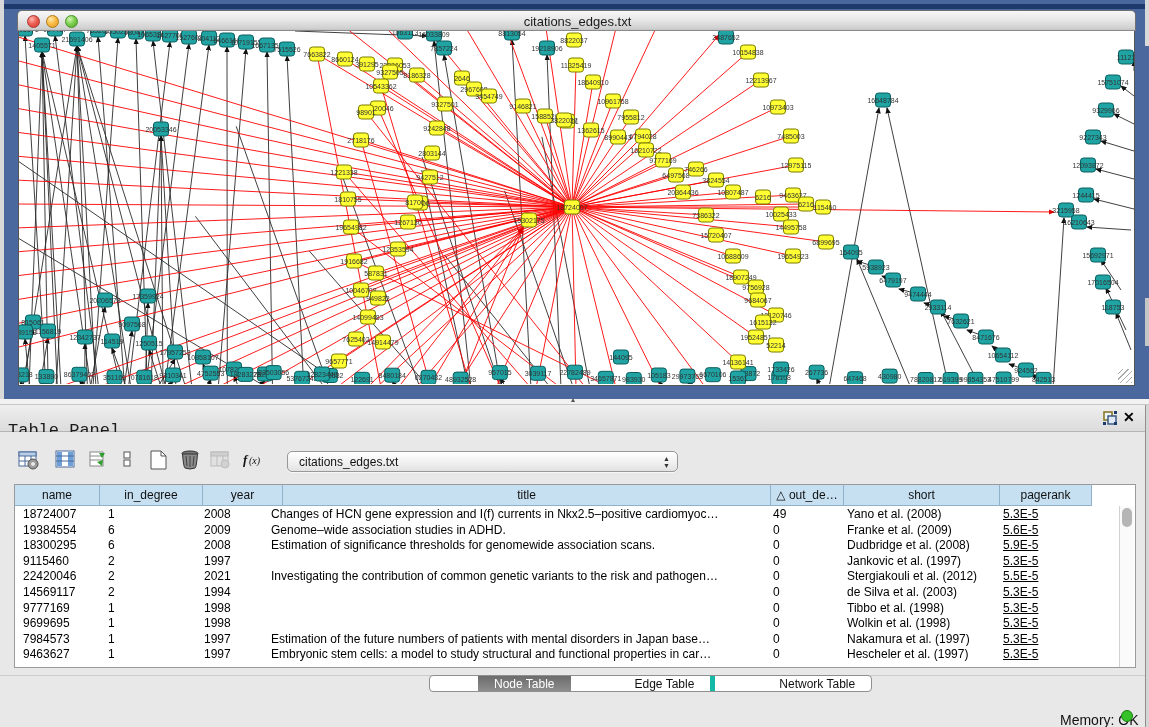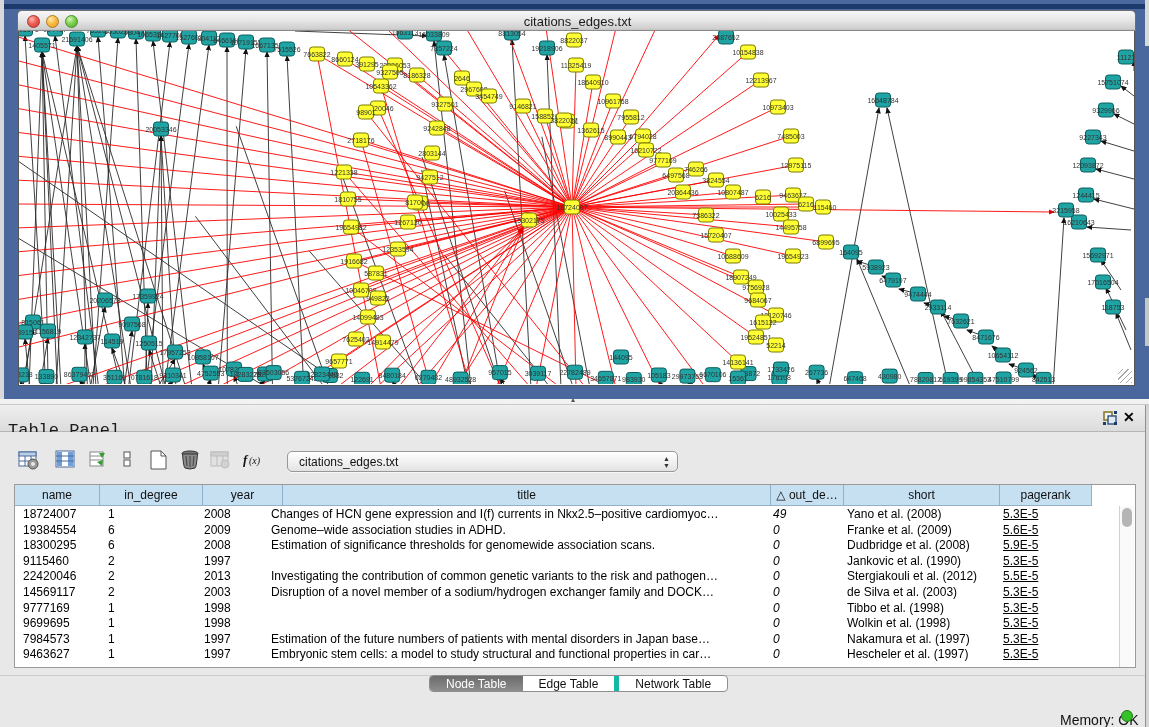--- a/index.html
+++ b/index.html
@@ -38,29 +38,29 @@
 .combo .arr { position:absolute; right:7px; top:3px; font-size:7px; color:#333; line-height:7px; }
 .table { position:absolute; left:14px; top:52px; width:1122px; height:184px;
   border:1px solid #9a9a9a; background:#fff; overflow:hidden; }
 .thead { position:absolute; left:0; top:0; height:21px; width:1104px; }
 .th { position:absolute; top:0; height:21px; background:#c6e0f2; border-right:1px solid #8fb2ca;
   border-bottom:1px solid #8fb2ca; font-size:12px; color:#111; text-align:center; line-height:20px; }
 .rowswrap { position:absolute; left:0; top:21px; width:1104px; height:162px; }
 .tr { position:relative; height:15.6px; font-size:12px; color:#000; white-space:nowrap; }
 .tr span { position:absolute; top:1px; }
 .c0 { left:8px; } .c1 { left:93px; } .c2 { left:189px; } .c3 { left:256px; }
-.c4 { left:758px;font-style:italic; } .c5 { left:832px; } .c6 { left:988px;text-decoration:underline; }
+.c4 { left:758px; } .c5 { left:832px; } .c6 { left:988px;text-decoration:underline; }
 .vscroll { position:absolute; left:1104px; top:21px; width:15px; height:162px;
   background:#fafafa; border-left:1px solid #d0d0d0; }
 .vthumb { position:absolute; left:2px; top:2px; width:10px; height:19px; background:#b5b5b5; border-radius:5px; }
 .tabline { position:absolute; left:0; top:243px; width:1149px; height:1px; background:#cccccc; }
 .tabs { position:absolute; left:429px; top:243px; height:17px; display:flex;
   border:1px solid #8f8f8f; border-radius:4px; overflow:hidden; background:#fff;
   font-size:12px; line-height:16px; }
-.tab { padding:0 16px; color:#111; }
+.tab { padding:0 16px; color:#111;margin-left:48px; }
 .tab.sel { background:linear-gradient(#6c6c6c,#8d8d8d); color:#fff; }
 .tab.mid { border-right:5px solid #14b8a6; }
 .mem { position:absolute; left:1060px; top:280px; font-size:14px; color:#111; }
 .dot { position:absolute; left:1121px; top:278px; width:12px; height:12px; border-radius:50%;
   background:#35c228; border:1px solid #1c7a14; }
 .icon { position:absolute; top:17px; }
 </style></head><body>
 <div class="top"></div>
 <div class="navline"></div>
 <div class="lsliver"></div>
@@ -1077,37 +1077,36 @@
           <span class="c3">Estimation of significance thresholds for genomewide association scans.</span>
           <span class="c4">0</span>
           <span class="c5">Dudbridge et al. (2008)</span>
           <span class="c6">5.9E-5</span>
         </div>
 <div class="tr">
           <span class="c0">9115460</span>
           <span class="c1">2</span>
           <span class="c2">1997</span>
           <span class="c4">0</span>
-          <span class="c5">Jankovic et al. (1990)</span>
+          <span class="c5">Jankovic et al. (1997)</span>
           <span class="c6">5.3E-5</span>
         </div>
 <div class="tr">
           <span class="c0">22420046</span>
           <span class="c1">2</span>
-          <span class="c2">2013</span>
+          <span class="c2">2021</span>
           <span class="c3">Investigating the contribution of common genetic variants to the risk and pathogen…</span>
           <span class="c4">0</span>
           <span class="c5">Stergiakouli et al. (2012)</span>
           <span class="c6">5.5E-5</span>
         </div>
 <div class="tr">
           <span class="c0">14569117</span>
           <span class="c1">2</span>
-          <span class="c2">2003</span>
-          <span class="c3">Disruption of a novel member of a sodium/hydrogen exchanger family and DOCK…</span>
+          <span class="c2">1994</span>
           <span class="c4">0</span>
           <span class="c5">de Silva et al. (2003)</span>
           <span class="c6">5.3E-5</span>
         </div>
 <div class="tr">
           <span class="c0">9777169</span>
           <span class="c1">1</span>
           <span class="c2">1998</span>
           <span class="c4">0</span>
           <span class="c5">Tibbo et al. (1998)</span>

